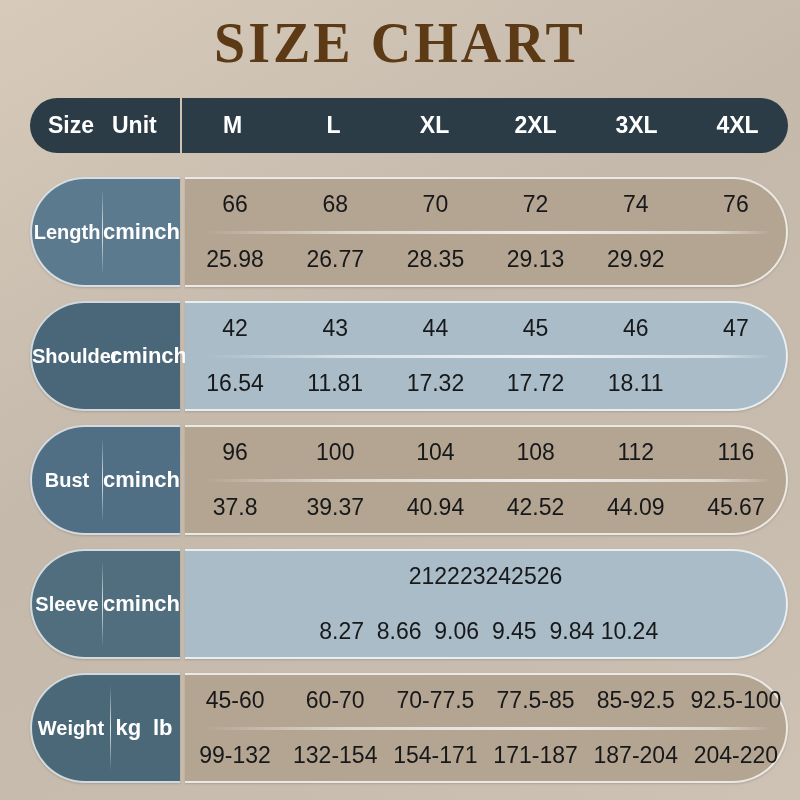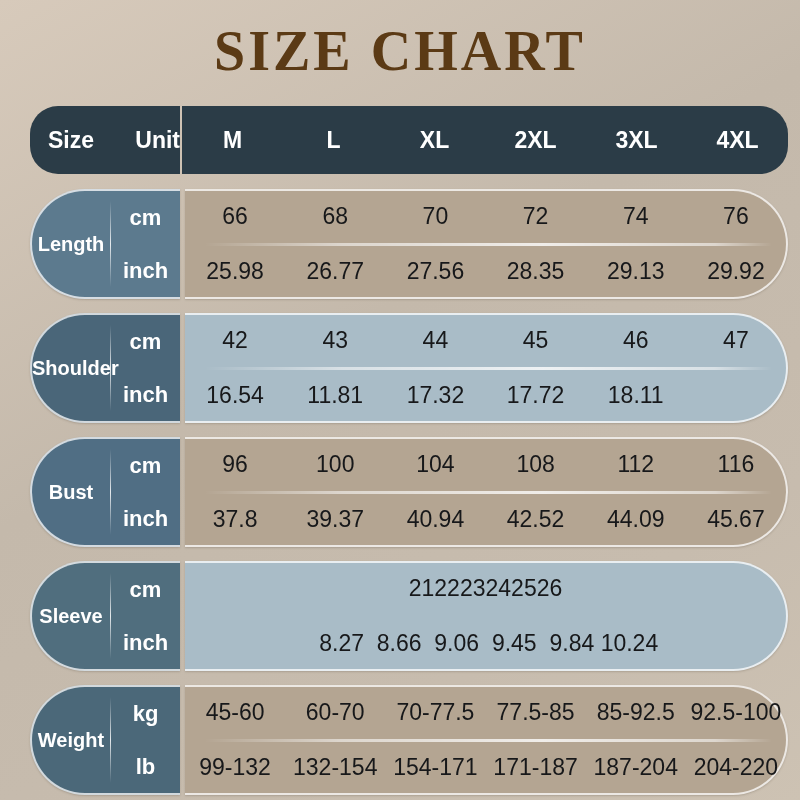--- a/index.html
+++ b/index.html
@@ -10,34 +10,34 @@
   }
   .page{width:800px;height:800px;position:relative;}
   .title{
     text-align:center;
     font-family:"Liberation Serif",serif;
     font-weight:bold;
     font-size:56px;
     line-height:1.18;
     letter-spacing:3px;
     color:#5b3a15;
-    padding-top:18px;
+    padding-top:10px;
   }
   .chart{margin:22px 12px 0 30px;}
 
   
-  .header-row{display:flex;height:68px;margin-bottom:15px;gap:2px;}
+  .header-row{display:flex;height:55px;margin-bottom:24px;gap:2px;}
   .header-pill{
     width:150px;flex:none;background:#2b3c47;
     border-radius:28px 0 0 28px;
     display:flex;align-items:center;
     color:#fff;font-weight:bold;font-size:23px;
   }
   .header-size{width:82px;text-align:center;}
-  .header-unit{flex:1;text-align:right;}
+  .header-unit{flex:1;text-align:left;}
   .header-main{
     flex:1;background:#2b3c47;
     border-radius:0 28px 28px 0;
     display:grid;grid-template-columns:repeat(6,1fr);
     align-items:center;text-align:center;
     color:#fff;font-weight:bold;font-size:23px;
   }
 
   
   .group{display:flex;height:110px;margin-bottom:14px;gap:5px;}
@@ -51,21 +51,21 @@
     box-shadow:0 1px 2px rgba(90,80,65,.25);
   }
   .pill-label{
     width:78px;align-self:center;text-align:center;
     font-weight:bold;font-size:20px;
   }
   .pill-divider{
     width:1px;margin:10px 0;
     background:linear-gradient(180deg,rgba(255,255,255,0),rgba(255,255,255,.85) 50%,rgba(255,255,255,0));
   }
-  .unit-col{flex:1;display:flex;flex-direction:column;}
+  .unit-col{flex:1;display:flex;}
   .unit-cell{
     flex:1;display:flex;align-items:center;justify-content:center;
     font-weight:bold;font-size:22px;
   }
   .panel{
     flex:1;box-sizing:border-box;
     border-radius:0 55px 55px 0;
     border:2px solid rgba(255,255,255,.75);
     border-left:none;
     display:flex;flex-direction:column;
@@ -127,21 +127,20 @@
           <div>68</div>
           <div>70</div>
           <div>72</div>
           <div>74</div>
           <div>76</div>
         </div>
         <div class="hdiv"></div>
         <div class="vals">
           <div>25.98</div>
           <div>26.77</div>
-          <div>27.56</div>
           <div>28.35</div>
           <div>29.13</div>
           <div>29.92</div>
         </div>
       </div>
     </div>
 
     <div class="group g1">
       <div class="pill">
         <div class="pill-label">Shoulder</div>

